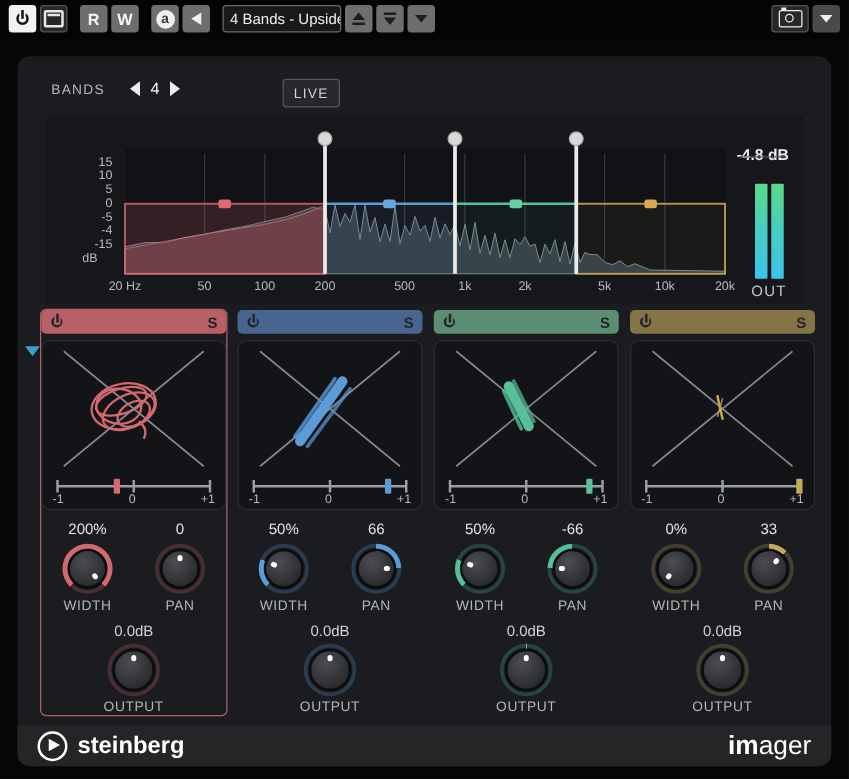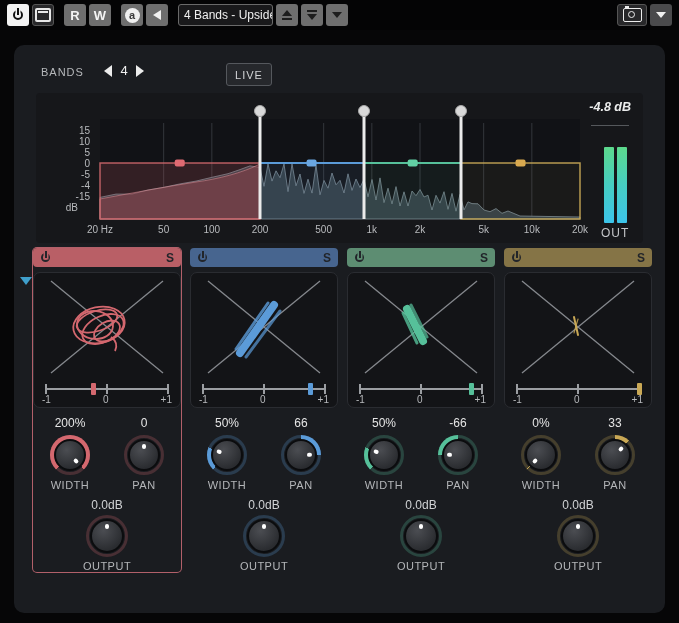--- a/index.html
+++ b/index.html
@@ -56,21 +56,21 @@
   .st-count{color:#f0f0f0;font-size:13px;width:16px;text-align:center;}
   .live-btn{position:absolute;left:212px;top:18px;width:44px;height:21px;background:#26282c;
     border:1px solid #55585d;border-radius:3px;color:#d2d4d6;font-size:11px;letter-spacing:1px;
     display:flex;align-items:center;justify-content:center;}
 
   
   .spectrum{position:absolute;left:22px;top:48px;width:607px;height:150px;background:#16171a;border-radius:4px;}
   .spectrum svg{position:absolute;left:0;top:0;}
   .spec-tick{position:absolute;color:#b9bbbe;font-size:10px;transform:translate(-50%,0);}
   .spec-dbtick{position:absolute;color:#b9bbbe;font-size:10px;text-align:right;width:30px;transform:translate(0,-50%);}
-  .out-value{position:absolute;right:12px;top:7px;color:#eceded;font-size:12.5px;font-weight:bold;font-style:italic;}
+  .out-value{position:absolute;right:12px;top:24px;color:#eceded;font-size:12.5px;font-weight:bold;}
   .out-underline{position:absolute;right:14px;top:32px;width:38px;height:1px;background:#55585c;}
   .out-bar{position:absolute;width:10px;top:54px;height:76px;border-radius:1px;
     background:linear-gradient(to bottom,#5cd98c,#46cdc2,#3cc4ea);}
   .out-label{position:absolute;color:#c3c5c8;font-size:12px;letter-spacing:1px;}
 
   
   .bands-area{position:absolute;left:19px;top:203px;display:flex;gap:9px;}
   .band{position:relative;width:148px;height:324px;border-radius:4px;}
   .band.selected{box-shadow:0 0 0 1px #b2606a;}
   .band-header{height:19px;border-radius:4px;display:flex;align-items:center;
@@ -487,13 +487,20 @@
           <div class="ring-a" style="background: conic-gradient(rgb(201, 168, 85) 0deg, rgb(201, 168, 85) 1deg, transparent 1deg, transparent 360deg);"></div>
           <div class="face"></div>
           <div class="dot-holder" style="transform: rotate(0deg);">
             <div class="dot"></div>
           </div>
         </div>
       <div class="out-lab">OUTPUT</div>
     </div>
   </div>
 
+  <div class="footer">
+    <div class="st-logo">
+      <span class="st-circle"></span>
+      <span class="st-text">steinberg</span>
+    </div>
+    <div class="imager"><b>im</b><span>ager</span></div>
+  </div>
 </div>
 
 </body></html>

